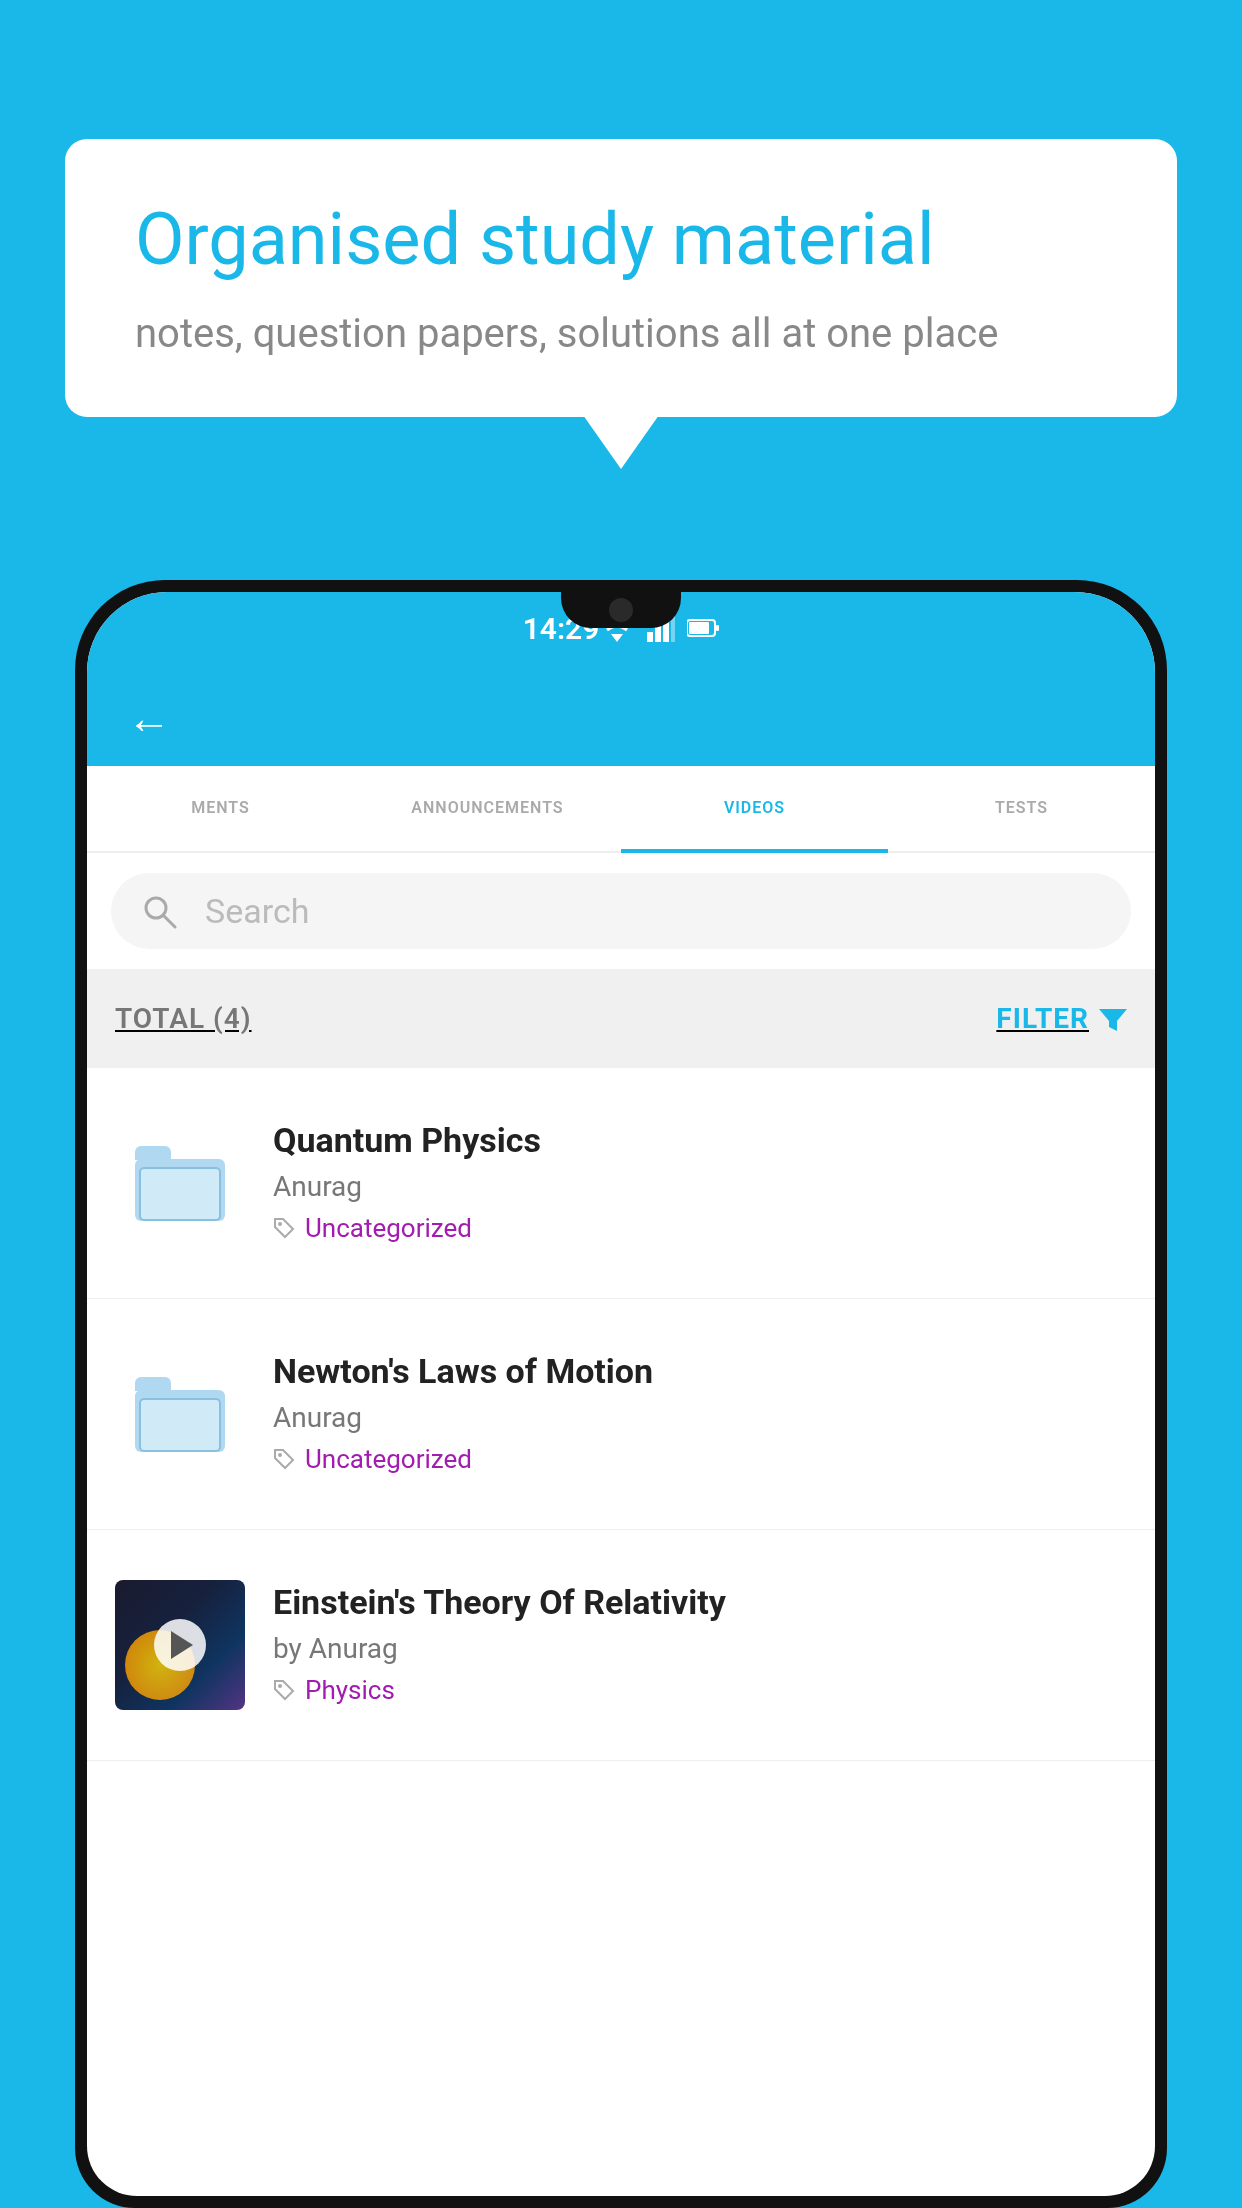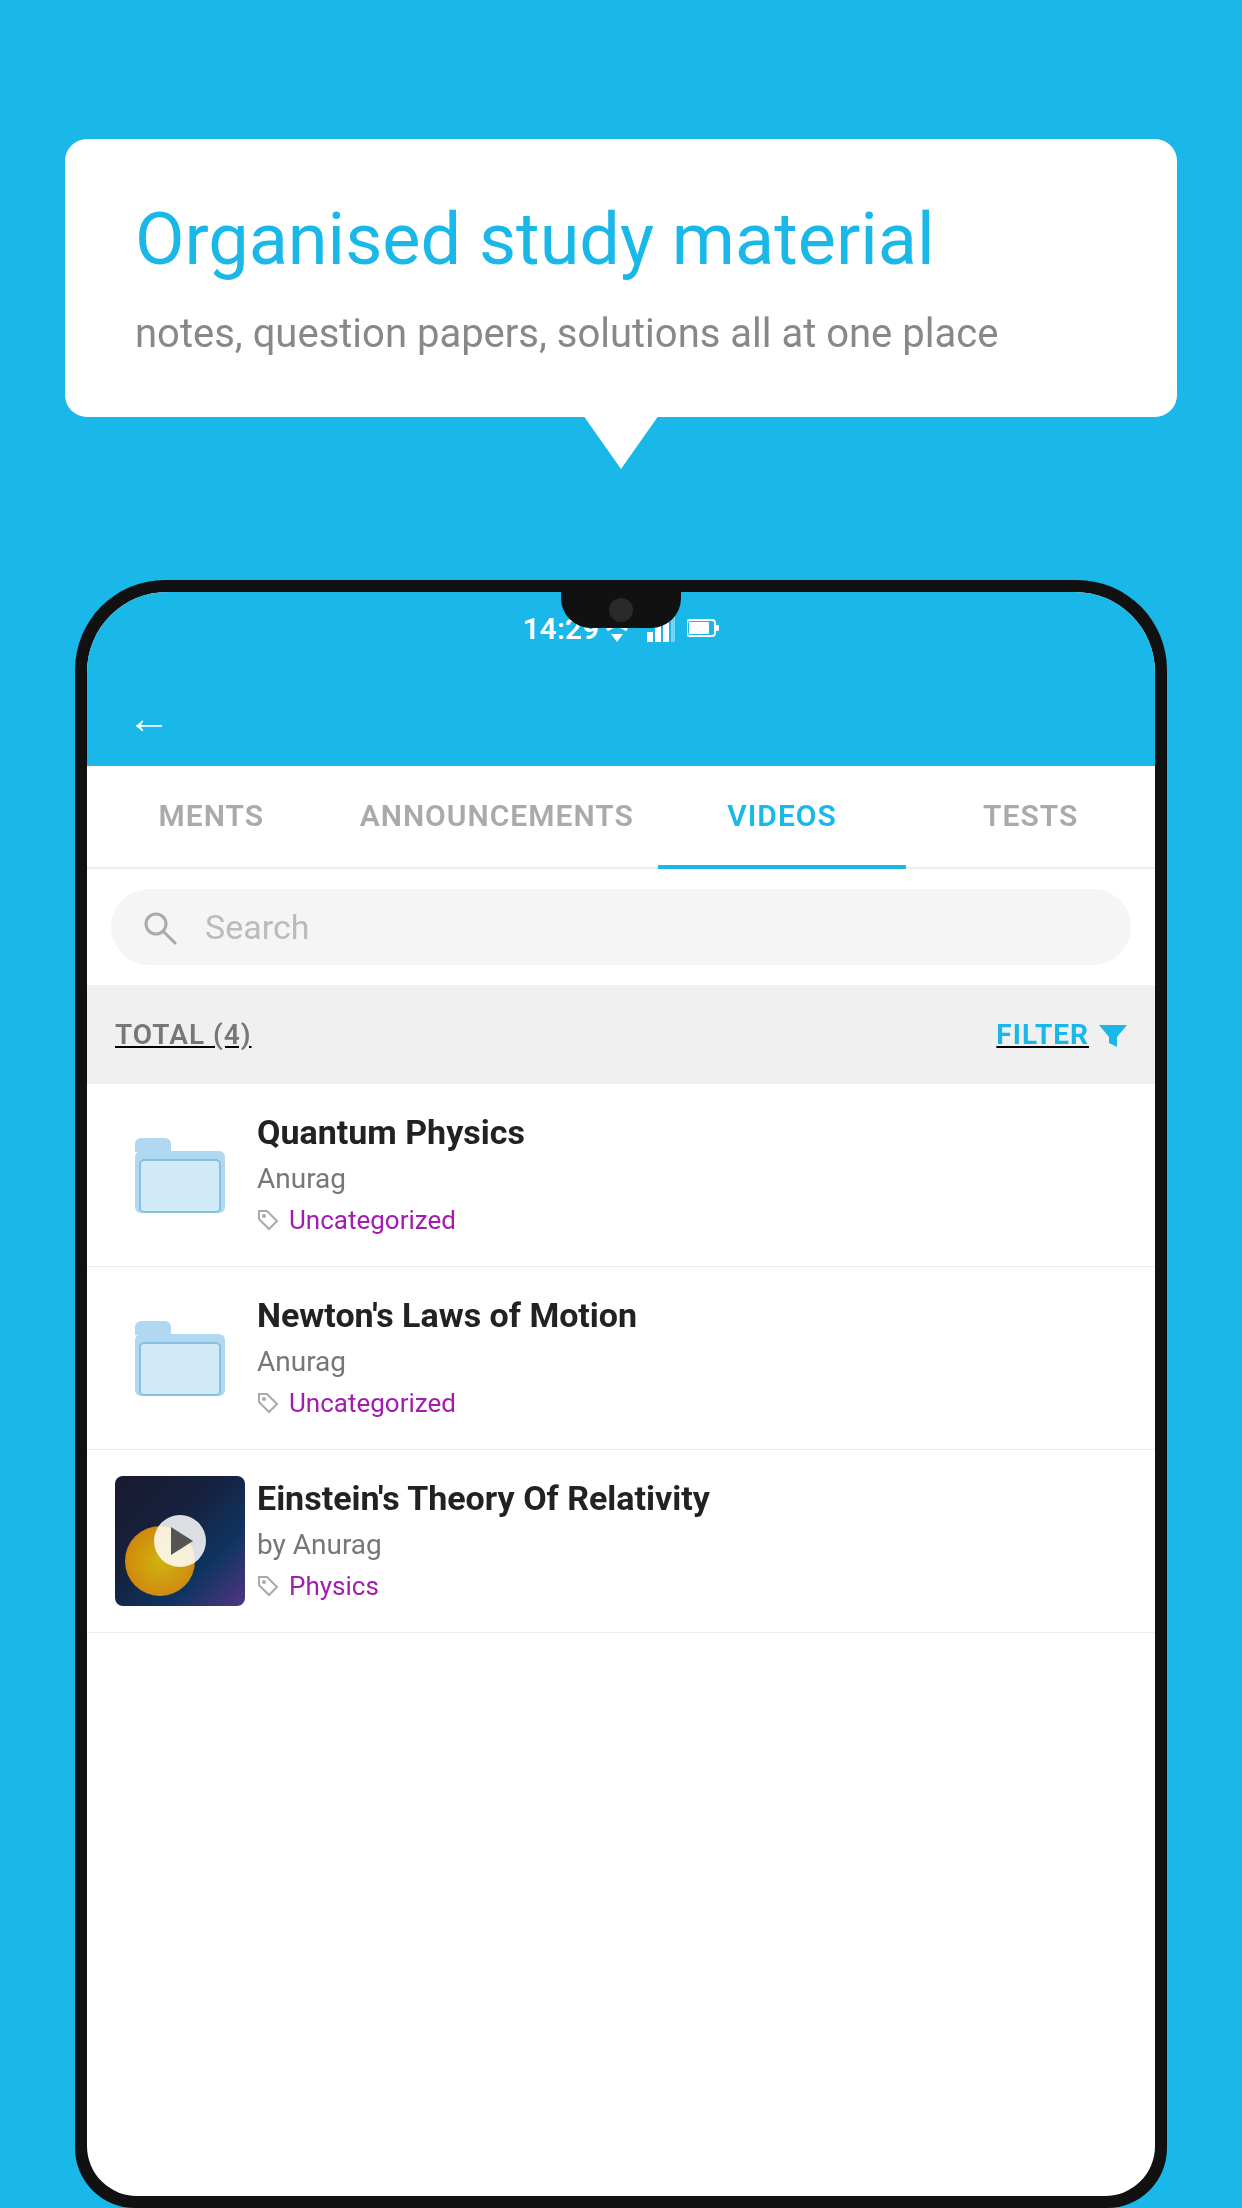--- a/index.html
+++ b/index.html
@@ -161,21 +161,21 @@
 
     
     .tabs-bar {
       background: white;
       display: flex;
       border-bottom: 2px solid #eee;
     }
 
     .tab-item {
       padding: 32px 24px;
-      font-size: 30px;
+      font-size: 16px;
       font-weight: 600;
       color: #aaa;
       text-transform: uppercase;
       cursor: pointer;
       flex: 1;
       text-align: center;
       letter-spacing: 1px;
     }
 
     .tab-item.active {
@@ -236,23 +236,23 @@
 
     
     .video-list {
       background: white;
       overflow: hidden;
     }
 
     .video-item {
       display: flex;
       align-items: flex-start;
-      padding: 26px 28px;
+      padding: 50px 28px;
       border-bottom: 1px solid #eee;
-      gap: 12px;
+      gap: 28px;
       cursor: pointer;
     }
 
     .video-thumbnail {
       width: 130px;
       height: 130px;
       background: #ddd;
       border-radius: 8px;
       flex-shrink: 0;
       display: flex;

